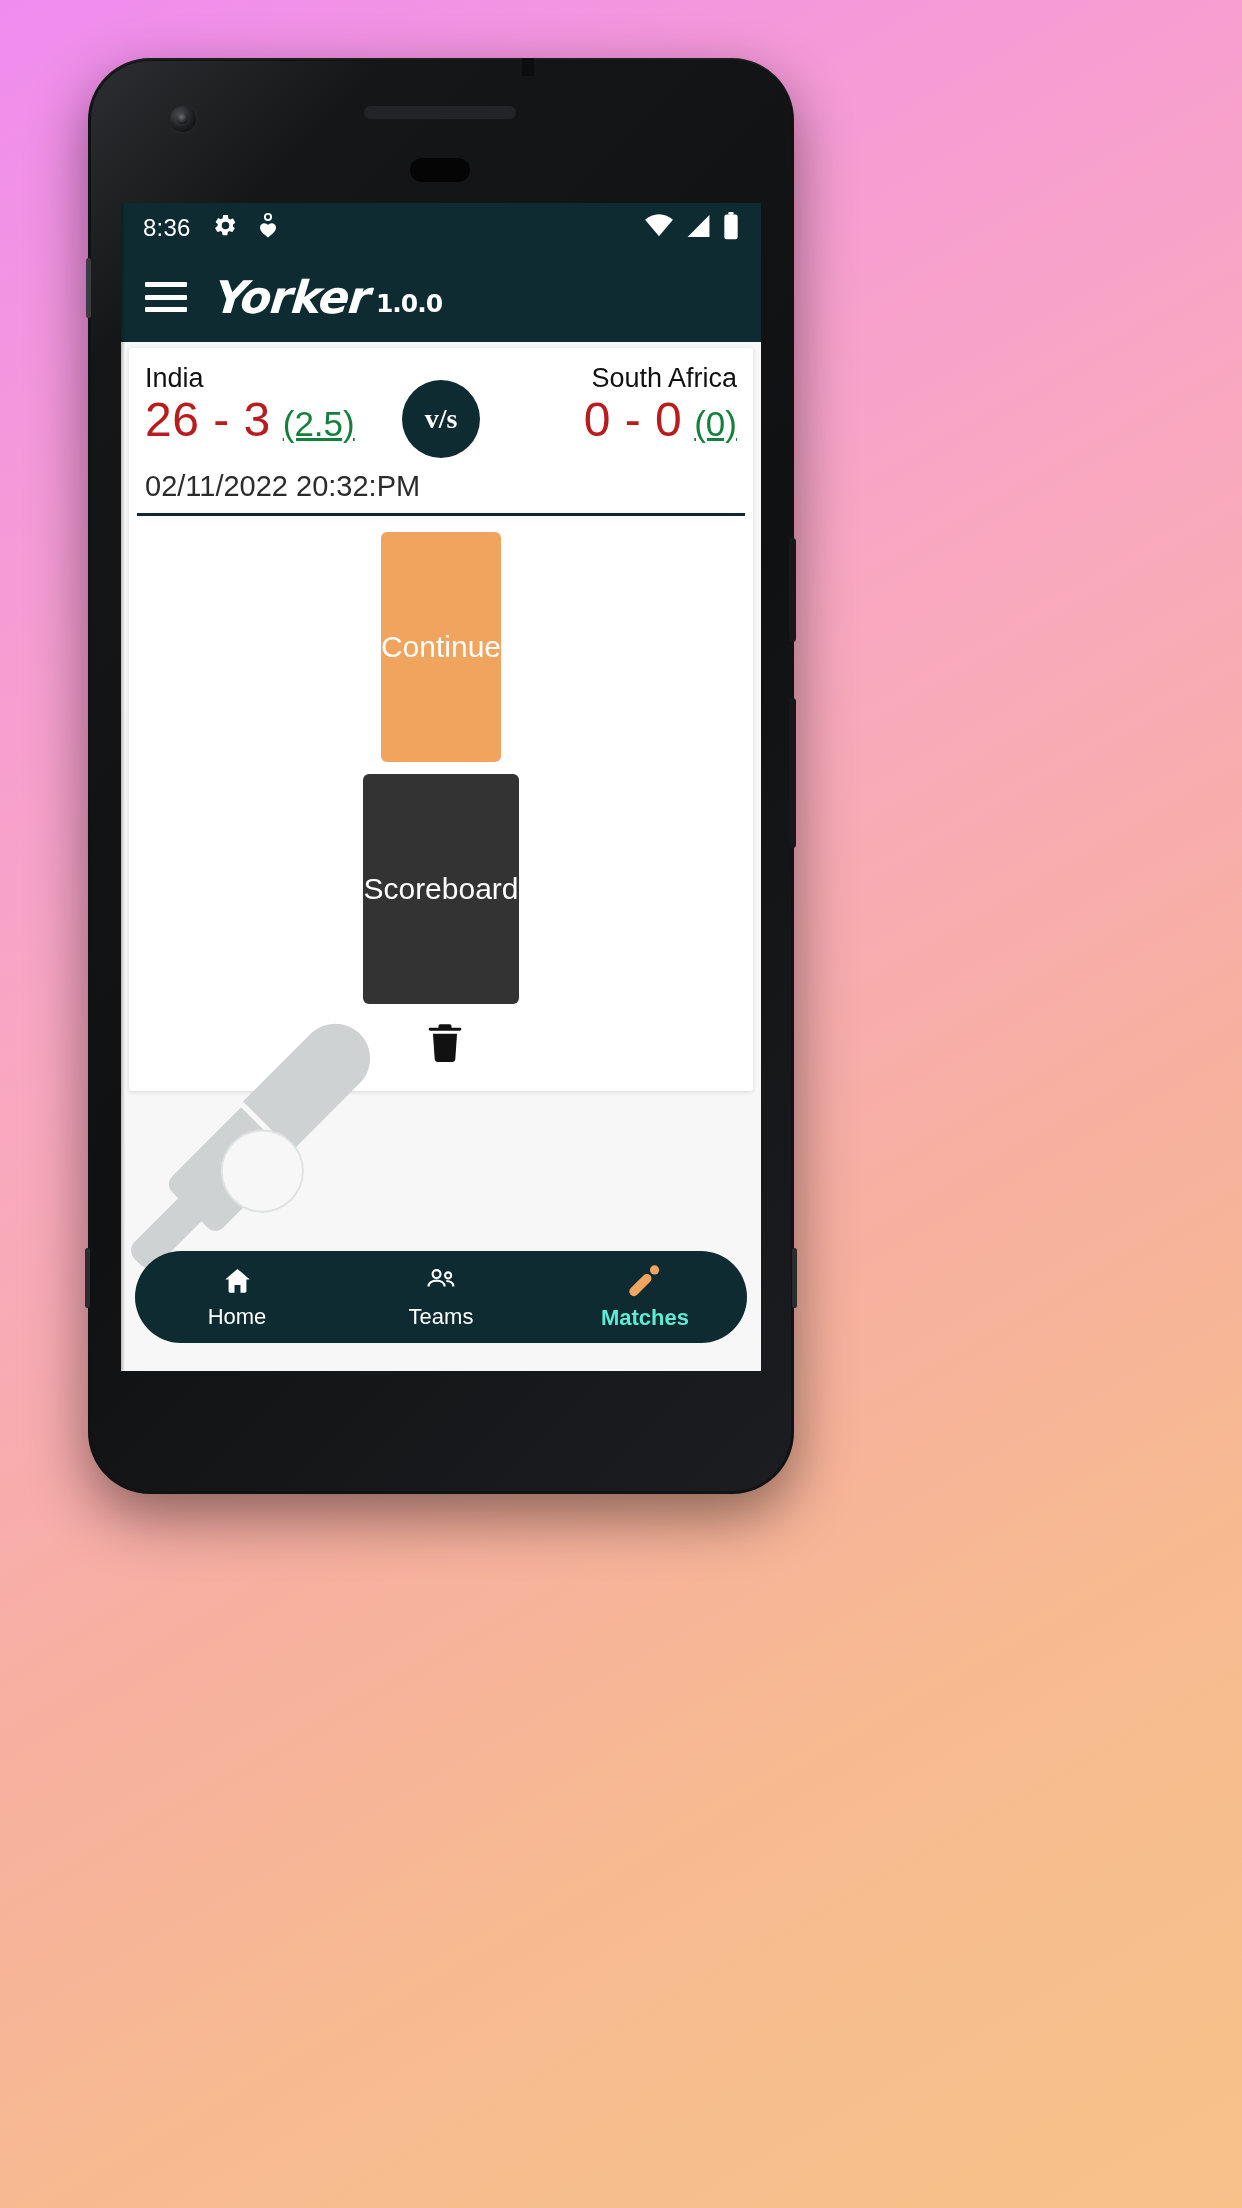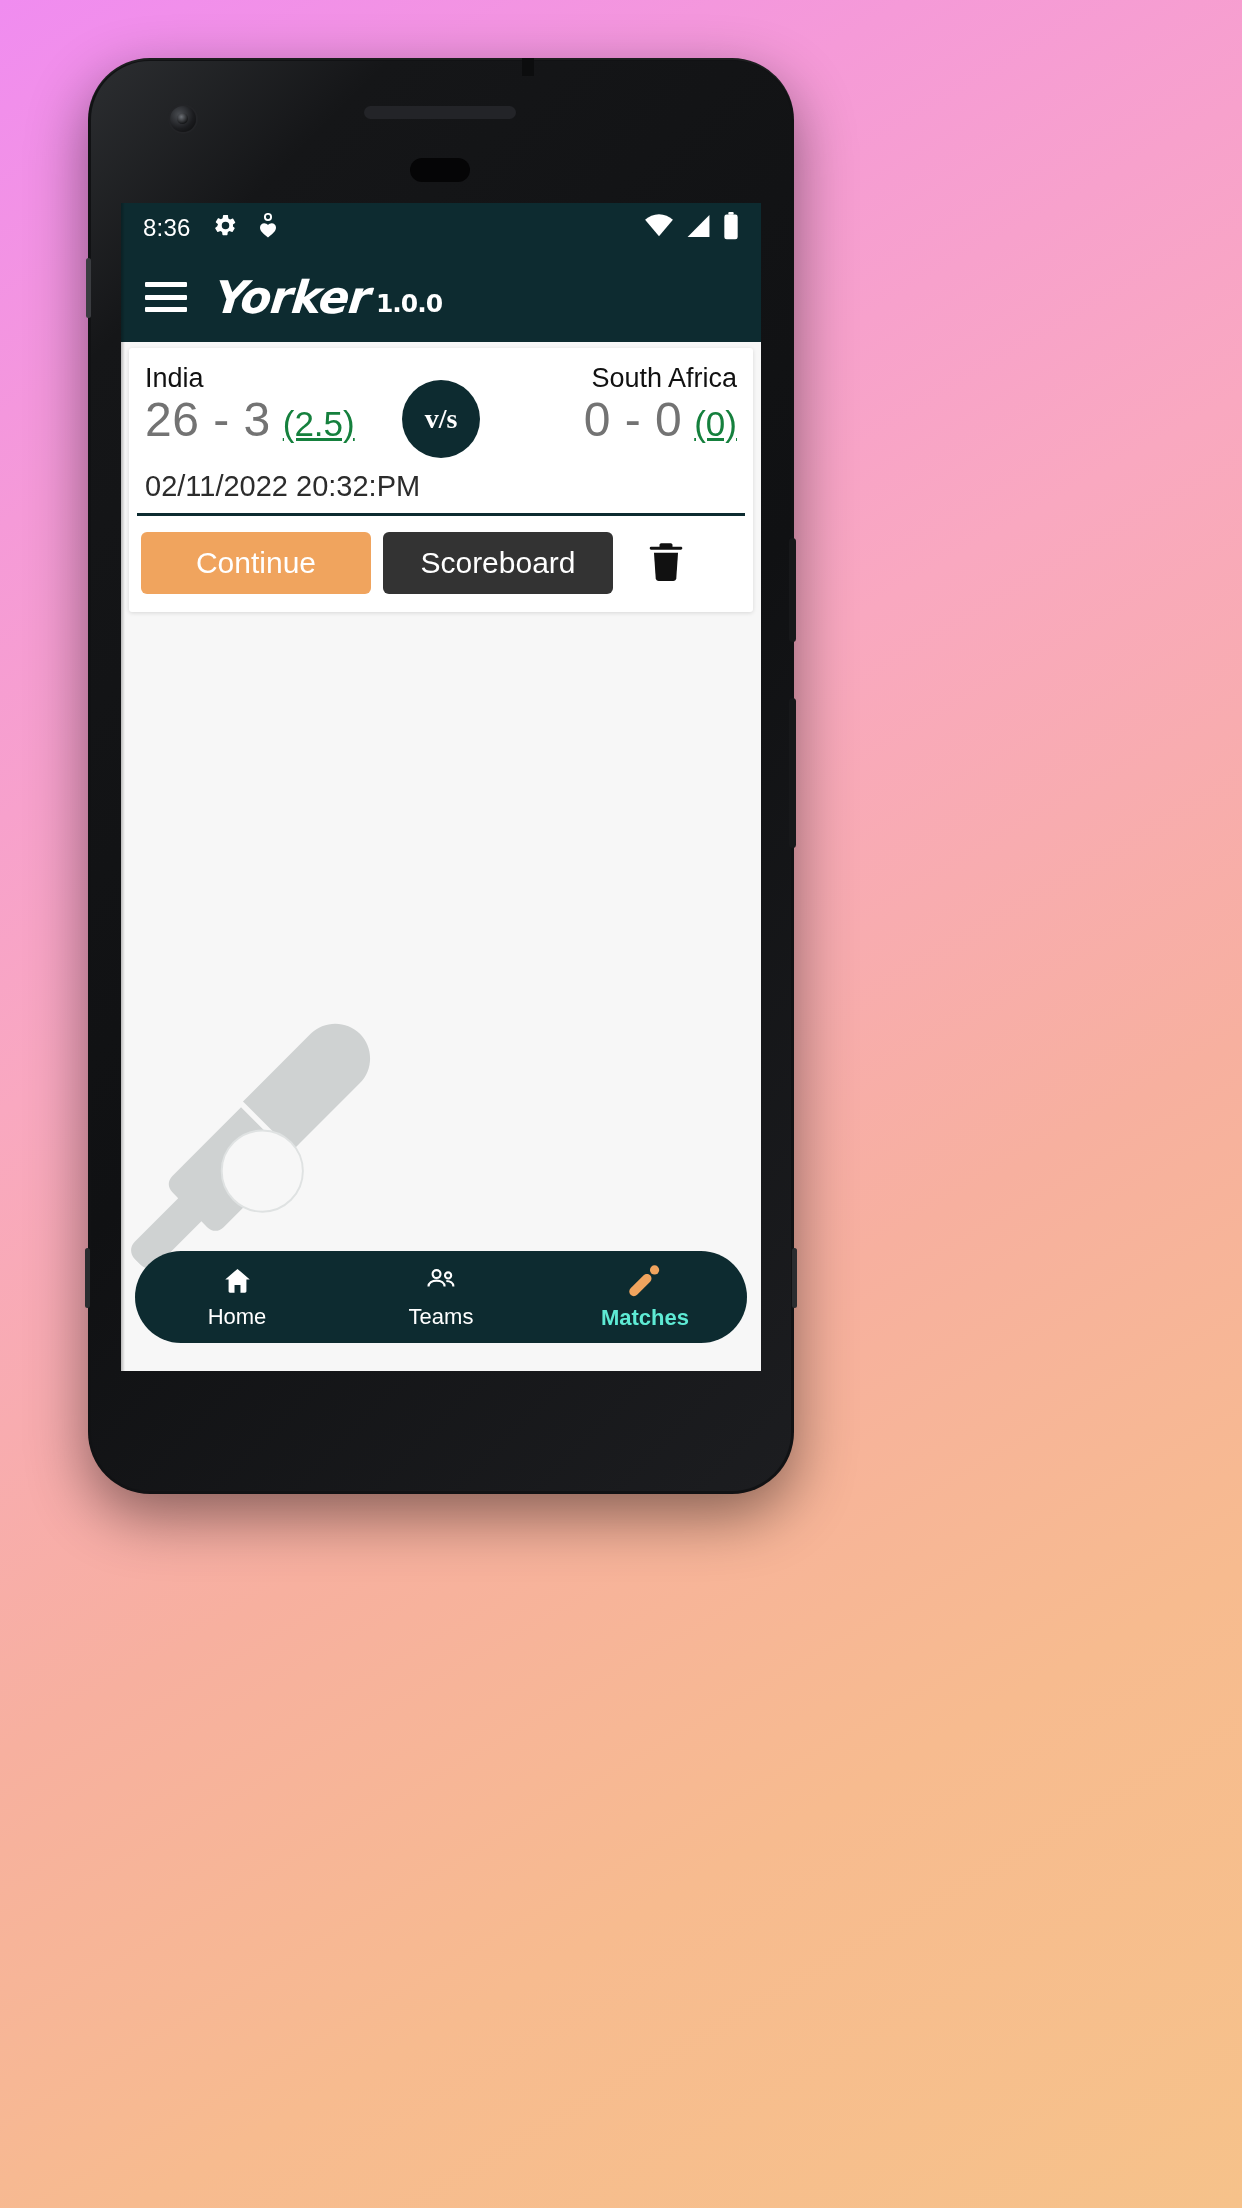--- a/index.html
+++ b/index.html
@@ -85,31 +85,31 @@
     margin:6px 8px 10px 8px; background:#ffffff; border-radius:3px;
     box-shadow:0 1px 4px rgba(0,0,0,.13);
     padding:16px 0 0 0;
   }
   .card-top{ display:flex; align-items:flex-start; padding:0 16px; position:relative; min-height:100px;}
   .team-block{ display:flex; flex-direction:column; }
   .team-left{ align-items:flex-start; }
   .team-right{ align-items:flex-end; margin-left:auto; }
   .team-name{ font-size:27px; color:#111; font-weight:400; line-height:1.1; }
   .score-row{ display:flex; align-items:baseline; margin-top:2px;}
-  .score{ font-size:48px; color:#737373; font-weight:400; letter-spacing:.5px; line-height:1;}
+  .score{ font-size:48px; color:#b91c1c; font-weight:400; letter-spacing:.5px; line-height:1;}
   .overs{ font-size:35px; color:#15803d; margin-left:12px;text-decoration:underline; }
   .vs-badge{
     position:absolute; left:50%; top:16px; transform:translateX(-50%);
     width:78px; height:78px; border-radius:50%; background:#0d2b30;
     display:flex; align-items:center; justify-content:center;
     color:#fff; font-size:28px; font-weight:700;font-family:Liberation Serif, serif;
   }
   .card-date{ font-size:29px; color:#2c2c2c; padding:6px 16px 10px 16px; font-weight:300;}
   .divider{ height:3px; background:#0d2b30; margin:0 8px; }
-  .card-actions{ display:flex; align-items:center; padding:16px 12px 18px 12px; gap:12px; }
+  .card-actions{ display:flex; align-items:center; padding:16px 12px 18px 12px; gap:12px;flex-direction:column; }
   .btn{
     border:none; border-radius:6px; font-size:30px; color:#ffffff;
     padding:14px 0; cursor:pointer; font-family:"Liberation Sans", sans-serif;
   }
   .btn-continue{ background:#f0a45e; flex:0 0 230px; }
   .btn-scoreboard{ background:#333333; flex:0 0 230px; }
   .btn-delete{ background:transparent; border:none; padding:6px 14px; cursor:pointer; margin-left:8px;}
 
   
   .bottomnav{

